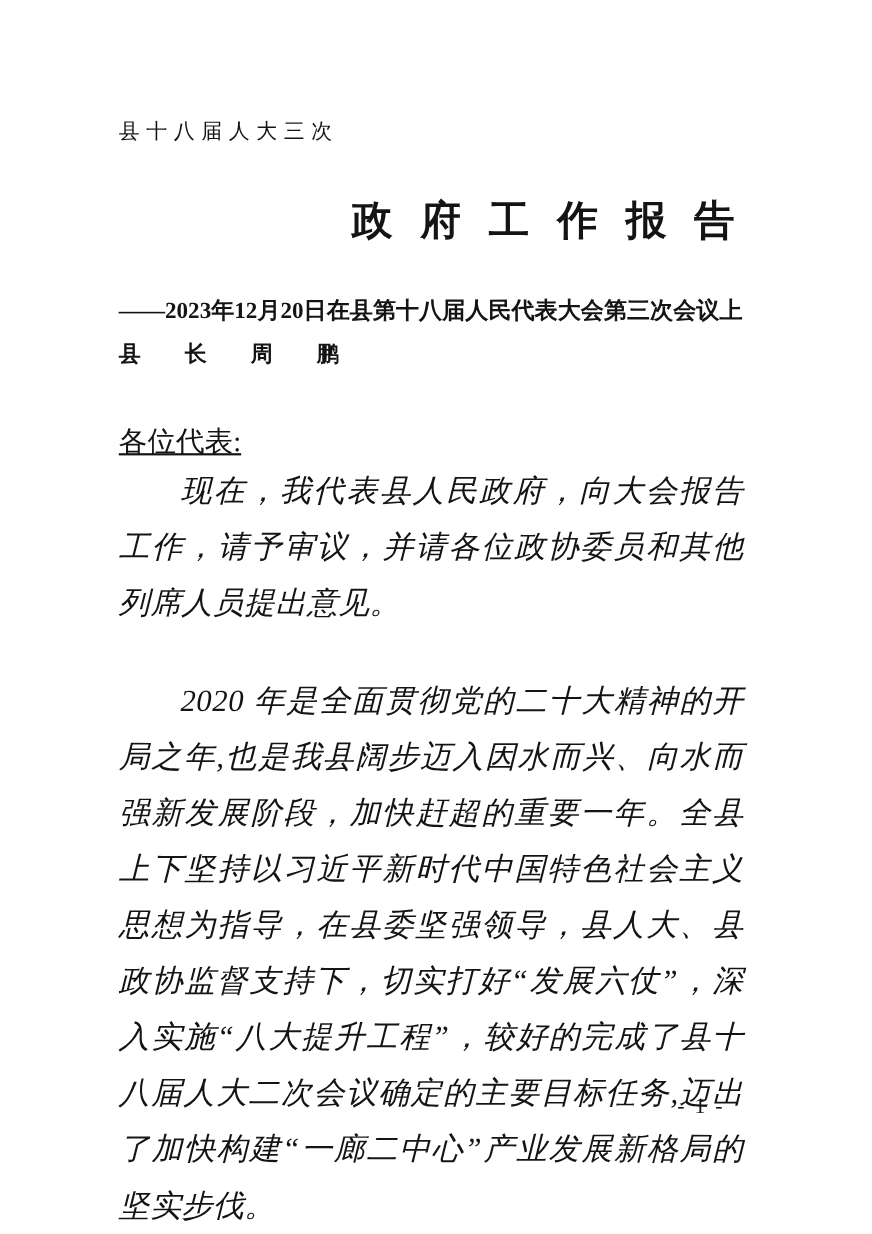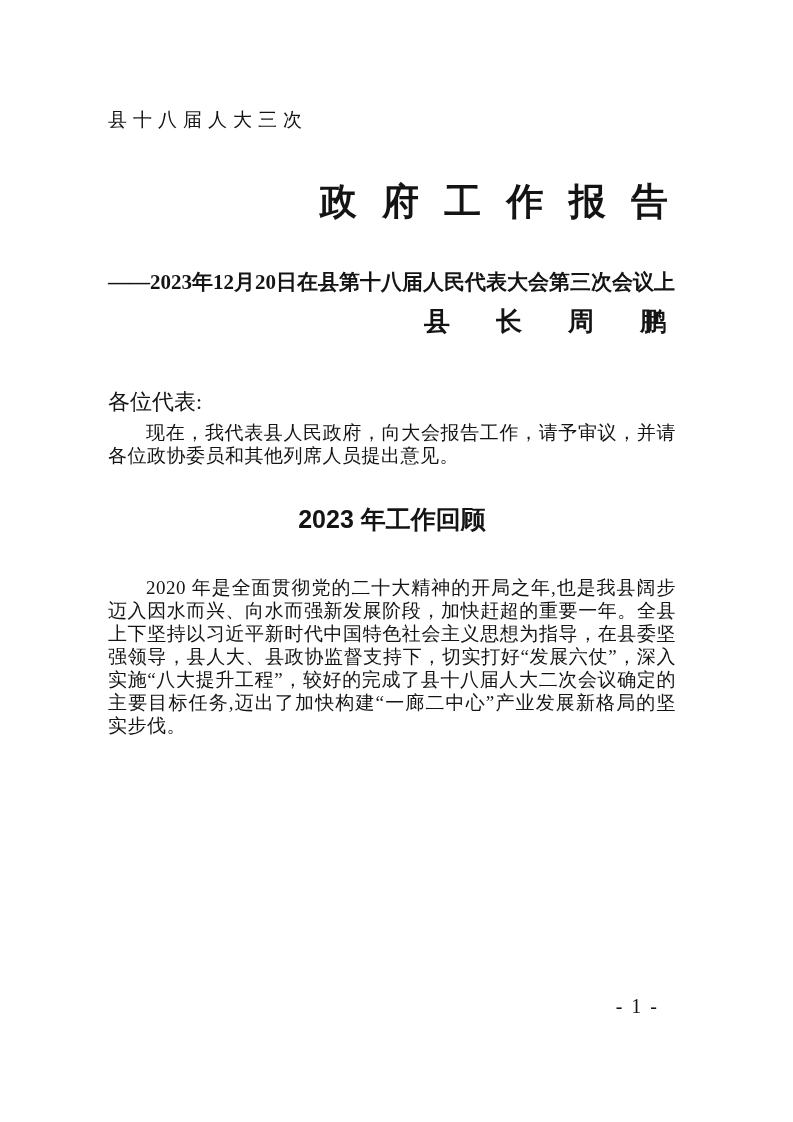--- a/index.html
+++ b/index.html
@@ -40,38 +40,40 @@
     margin-top: 40px;
     text-align: left;
     font-size: 21px;
     font-weight: bold;
     line-height: 34px;
     white-space: nowrap;
     font-family: "Liberation Serif", serif;
   }
   .doc-speaker {
     margin-top: 5px;
-    text-align: right;
-    font-size: 26px;
+    text-align: left;
+    font-size: 20px;
     font-weight: bold;
     letter-spacing: 10px;
     line-height: 36px;
   }
   .salutation {
     margin-top: 42px;
-    font-size: 22px;
+    font-size: 26px;
     line-height: 39px;
+    text-decoration: underline;
   }
   .body-para {
     margin: 0;
-    font-size: 19px;
-    line-height: 23px;
+    font-size: 28px;
+    line-height: 51px;
     text-align: justify;
     text-indent: 2em;
     letter-spacing: 0.5px;
+    font-style: italic;
   }
   .section-heading {
     margin-top: 33px;
     text-align: center;
     font-family: "Liberation Sans", sans-serif;
     font-size: 25px;
     font-weight: bold;
     line-height: 38px;
   }
   .review-block {
@@ -104,21 +106,20 @@
     <div class="doc-title">政 府 工 作 报 告</div>
 
     <div class="doc-subtitle">——2023年12月20日在县第十八届人民代表大会第三次会议上</div>
 
     <div class="doc-speaker">县　长　周　鹏</div>
 
     <div class="salutation">各位代表:</div>
 
     <p class="body-para">现在，我代表县人民政府，向大会报告工作，请予审议，并请各位政协委员和其他列席人员提出意见。</p>
 
-    <div class="section-heading">2023 年工作回顾</div>
 
     <div class="review-block">
       <p class="body-para">2020 年是全面贯彻党的二十大精神的开局之年,也是我县阔步迈入因水而兴、向水而强新发展阶段，加快赶超的重要一年。全县上下坚持以习近平新时代中国特色社会主义思想为指导，在县委坚强领导，县人大、县政协监督支持下，切实打好“发展六仗”，深入实施“八大提升工程”，较好的完成了县十八届人大二次会议确定的主要目标任务,迈出了加快构建“一廊二中心”产业发展新格局的坚实步伐。</p>
     </div>
 
   </div>
 
   <div class="page-number">- 1 -</div>
 </div>
 

